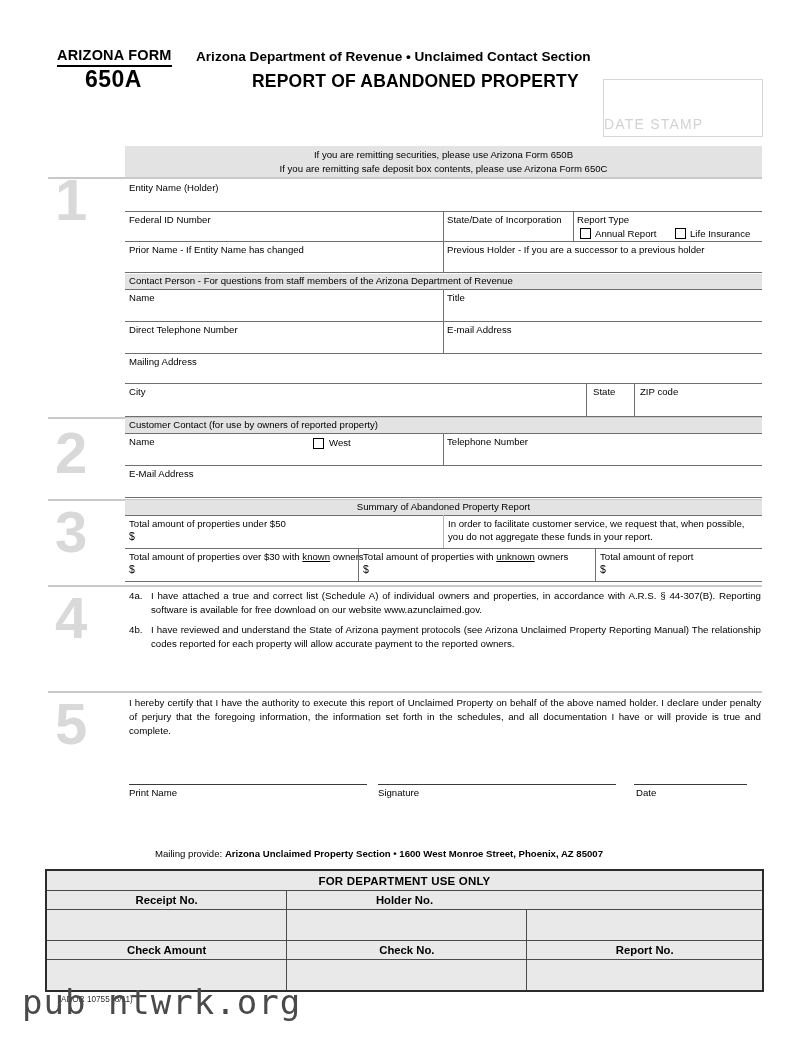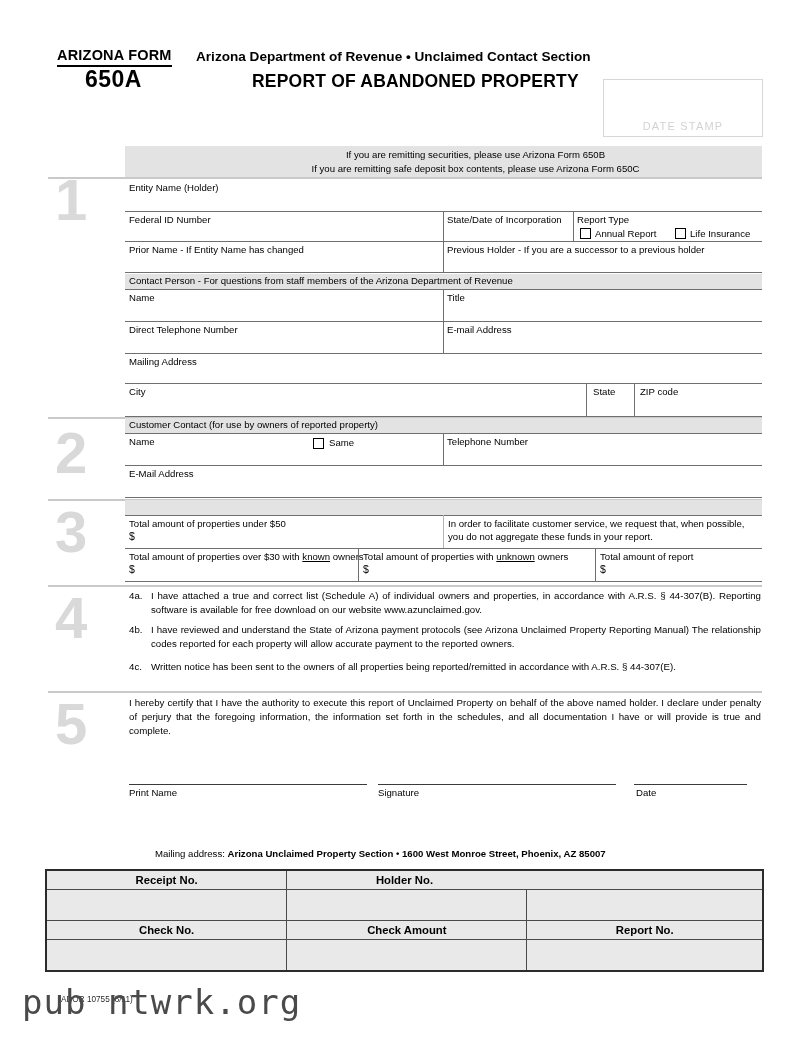--- a/index.html
+++ b/index.html
@@ -11,29 +11,29 @@
   
   .header{position:absolute;left:0;top:0;width:810px;height:153px;}
   .az-form-label{position:absolute;left:57px;top:48px;font-size:14.5px;font-weight:bold;
                  letter-spacing:.2px;border-bottom:2px solid #000;padding-bottom:1px;line-height:1.1;}
   .form-no{position:absolute;left:85px;top:66px;font-size:23px;font-weight:bold;letter-spacing:.5px;}
   .dept-line{position:absolute;left:196px;top:49px;font-size:13.6px;font-weight:bold;white-space:nowrap;}
   .report-title{position:absolute;left:252px;top:71px;font-size:17.5px;font-weight:bold;
                 letter-spacing:.2px;white-space:nowrap;}
   .date-stamp-box{position:absolute;left:603px;top:79px;width:158px;height:56px;
                   border:1px solid #d7d7d7;background:#fff;}
-  .date-stamp-text{position:absolute;left:0;right:0;bottom:4px;text-align:center;
-                   font-size:11px;color:#d2d2d2;letter-spacing:1.2px;}
+  .date-stamp-text{position:absolute;left:0;right:0;bottom:4px;text-align:left;
+                   font-size:14px;color:#d2d2d2;letter-spacing:1.2px;}
 
   
   .band{position:absolute;background:#e3e3e3;}
   .rule{position:absolute;background:#6f6f6f;height:1px;}
   .vrule{position:absolute;background:#6f6f6f;width:1px;}
   .lbl{position:absolute;font-size:9.6px;line-height:1.25;white-space:nowrap;}
-  .ctr{text-align:center;padding-left:32px;}
+  .ctr{text-align:center;}
   .dollar{position:absolute;font-size:10.5px;}
 
   
   .secnum{position:absolute;font-size:58px;font-weight:bold;color:#d9d9d9;
           line-height:1;font-family:"Liberation Sans", sans-serif;}
   .secrule{position:absolute;background:#c9c9c9;height:2px;left:48px;}
 
   
   .cb{position:absolute;width:9px;height:9px;border:1.4px solid #000;background:#fff;}
 
@@ -149,29 +149,30 @@
   <div class="vrule" style="left:634px;top:383px;height:33px;"></div>
   <div class="lbl" style="left:640px;top:386px;">ZIP code</div>
   <div class="rule" style="left:125px;top:416px;width:637px;"></div>
 
   <div class="band" style="left:125px;top:418px;width:637px;height:15px;"></div>
   <div class="lbl" style="left:129px;top:419px;">Customer Contact (for use by owners of reported property)</div>
   <div class="rule" style="left:125px;top:433px;width:637px;"></div>
 
   <div class="lbl" style="left:129px;top:436px;">Name</div>
   <div class="cb" style="left:313px;top:438px;"></div>
-  <div class="lbl" style="left:329px;top:437px;">Same</div>
+  <div class="lbl" style="left:329px;top:437px;">West</div>
   <div class="vrule" style="left:443px;top:433px;height:32px;"></div>
   <div class="lbl" style="left:447px;top:436px;">Telephone Number</div>
   <div class="rule" style="left:125px;top:465px;width:637px;"></div>
 
   <div class="lbl" style="left:129px;top:468px;">E-Mail Address</div>
   <div class="rule" style="left:125px;top:497px;width:637px;"></div>
 
   <div class="band" style="left:125px;top:500px;width:637px;height:15px;"></div>
+  <div class="lbl ctr" style="left:125px;top:501px;width:637px;">Summary of Abandoned Property Report</div>
   <div class="rule" style="left:125px;top:515px;width:637px;"></div>
 
   <div class="lbl" style="left:129px;top:518px;">Total amount of properties under $50</div>
   <div class="dollar" style="left:129px;top:530px;">$</div>
   <div class="vrule" style="left:443px;top:515px;height:33px;background:#b5b5b5;"></div>
   <div class="lbl" style="left:448px;top:518px;">In order to facilitate customer service, we request that, when possible,</div>
   <div class="lbl" style="left:448px;top:531px;">you do not aggregate these funds in your report.</div>
   <div class="rule" style="left:125px;top:548px;width:637px;"></div>
 
   <div class="lbl" style="left:129px;top:551px;">
@@ -189,54 +190,53 @@
   <div class="rule" style="left:125px;top:581px;width:637px;"></div>
 
   <div class="para" style="left:129px;top:589px;width:632px;">
     <span class="num">4a.</span>
     <span class="txt">I have attached a true and correct list (Schedule A) of individual owners and properties, in accordance with A.R.S. § 44-307(B). Reporting software is available for free download on our website www.azunclaimed.gov.</span>
   </div>
   <div class="para" style="left:129px;top:623px;width:632px;">
     <span class="num">4b.</span>
     <span class="txt">I have reviewed and understand the State of Arizona payment protocols (see Arizona Unclaimed Property Reporting Manual) The relationship codes reported for each property will allow accurate payment to the reported owners.</span>
   </div>
-  <div class="para" style="left:129px;top:660px;width:632px;text-align:left;">
-    <span class="num">4c.</span>
-    <span class="txt">Written notice has been sent to the owners of all properties being reported/remitted in accordance with A.R.S. § 44-307(E).</span>
-  </div>
 
   <div class="para" style="left:129px;top:696px;width:632px;">I hereby certify that I have the authority to execute this report of Unclaimed Property on behalf of the above named holder.  I declare under penalty of perjury that the foregoing information, the information set forth in the schedules, and all documentation I have or will provide is true and complete.</div>
 
   <div class="sigline" style="left:129px;top:784px;width:238px;"></div>
   <div class="lbl" style="left:129px;top:787px;">Print Name</div>
 
   <div class="sigline" style="left:378px;top:784px;width:238px;"></div>
   <div class="lbl" style="left:378px;top:787px;">Signature</div>
 
   <div class="sigline" style="left:634px;top:784px;width:113px;"></div>
   <div class="lbl" style="left:636px;top:787px;">Date</div>
 
   <div class="mail" style="left:155px;top:848px;">
-    <span>Mailing  address:</span>
+    <span>Mailing  provide:</span>
     <b>Arizona Unclaimed Property Section  •  1600 West Monroe Street, Phoenix, AZ 85007</b>
   </div>
 
   <div class="dept-table">
+    <div class="trow">
+      <div class="dept-title" style="width:100%;">FOR DEPARTMENT USE ONLY</div>
+    </div>
     <div class="trow">
       <div class="dcell c2">Receipt No.</div>
       <div class="dcell c3">Holder No.</div>
     </div>
     <div class="trow">
       <div class="dblank c1"></div>
       <div class="dblank c2"></div>
       <div class="dblank c3"></div>
     </div>
     <div class="trow">
+      <div class="dcell c2">Check Amount</div>
       <div class="dcell c1">Check No.</div>
-      <div class="dcell c2">Check Amount</div>
       <div class="dcell c3">Report No.</div>
     </div>
     <div class="trow">
       <div class="dblank c1"></div>
       <div class="dblank c2"></div>
       <div class="dblank c3"></div>
     </div>
   </div>
 
   <div class="ador">ADOR 10755 (8/11)</div>

